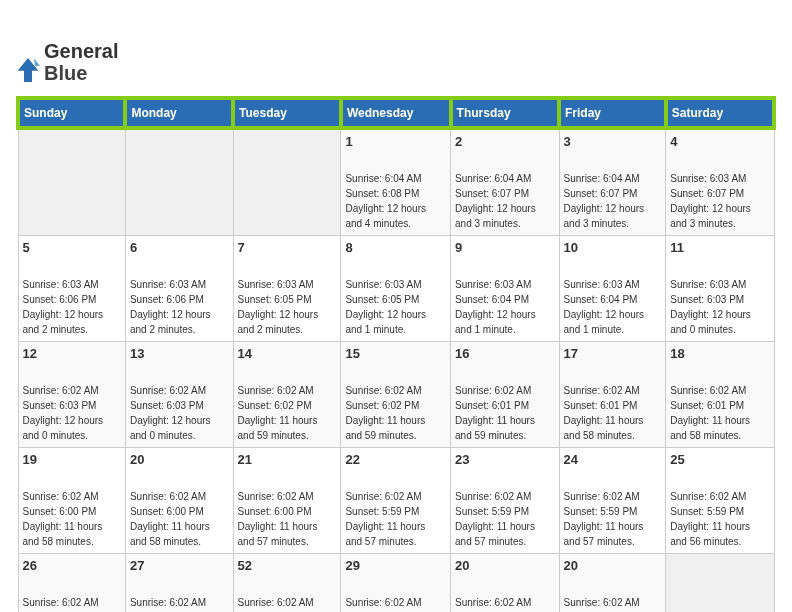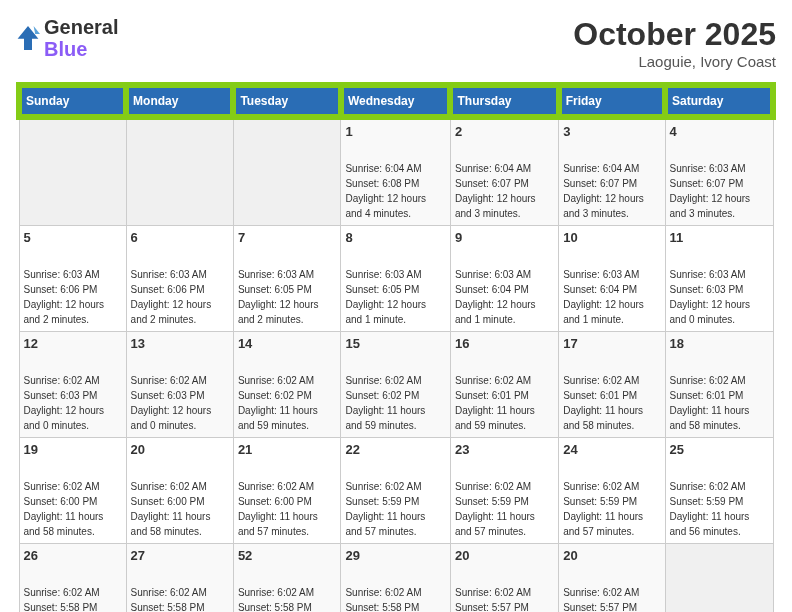--- a/index.html
+++ b/index.html
@@ -11,31 +11,32 @@
       padding: 16px;
     }
     .header {
       display: flex;
       justify-content: space-between;
       align-items: flex-start;
       margin-bottom: 12px;
     }
     .logo {
       display: flex;
-      align-items: center;
+      align-items: flex-end;
+      margin-top: 24px;
     }
     .logo-text {
       display: flex;
       flex-direction: column;
       font-size: 20px;
       font-weight: bold;
       line-height: 1.1;
     }
     .logo-general { color: #333; }
-    .logo-blue { color: #8b5cf6; }
+    .logo-blue { color: #404040; }
     .logo-icon {
       width: 24px;
       height: 28px;
       margin-right: 4px;
       position: relative;
     }
     .title-block {
       text-align: right;
     }
     .month-title {
@@ -52,21 +53,21 @@
       border-collapse: collapse;
       font-size: 10.5px;
     }
     thead tr th {
       background-color: #2a6db5;
       color: white;
       padding: 6px 4px;
       text-align: left;
       font-size: 12px;
       font-weight: bold;
-      border: 6px solid #84cc16;
+      border: 4px solid #84cc16;
     }
     tbody tr td {
       border: 1px solid #ccc;
       vertical-align: top;
       padding: 4px;
       height: 90px;
       width: 113px;
       background: #fff;
     }
     tbody tr:nth-child(odd) td {
@@ -96,24 +97,20 @@
   <div class="logo">
     <svg class="logo-icon" width="30" height="34" viewBox="0 0 30 34">
       <polygon points="15,2 28,18 20,18 20,32 10,32 10,18 2,18" fill="#2a6db5"></polygon>
       <polygon points="22,2 30,12 24,12" fill="#5ba3d9"></polygon>
     </svg>
     <div class="logo-text">
       <span class="logo-general">General</span>
       <span class="logo-blue">Blue</span>
     </div>
   </div>
-  <div class="title-block">
-    <div class="month-title">October 2025</div>
-    <div class="location">Laoguie, Ivory Coast</div>
-  </div>
 </div>
 
 <table>
   <thead>
     <tr id="days-header">
     <th>Sunday</th>
         <th>Monday</th>
         <th>Tuesday</th>
         <th>Wednesday</th>
         <th>Thursday</th>

